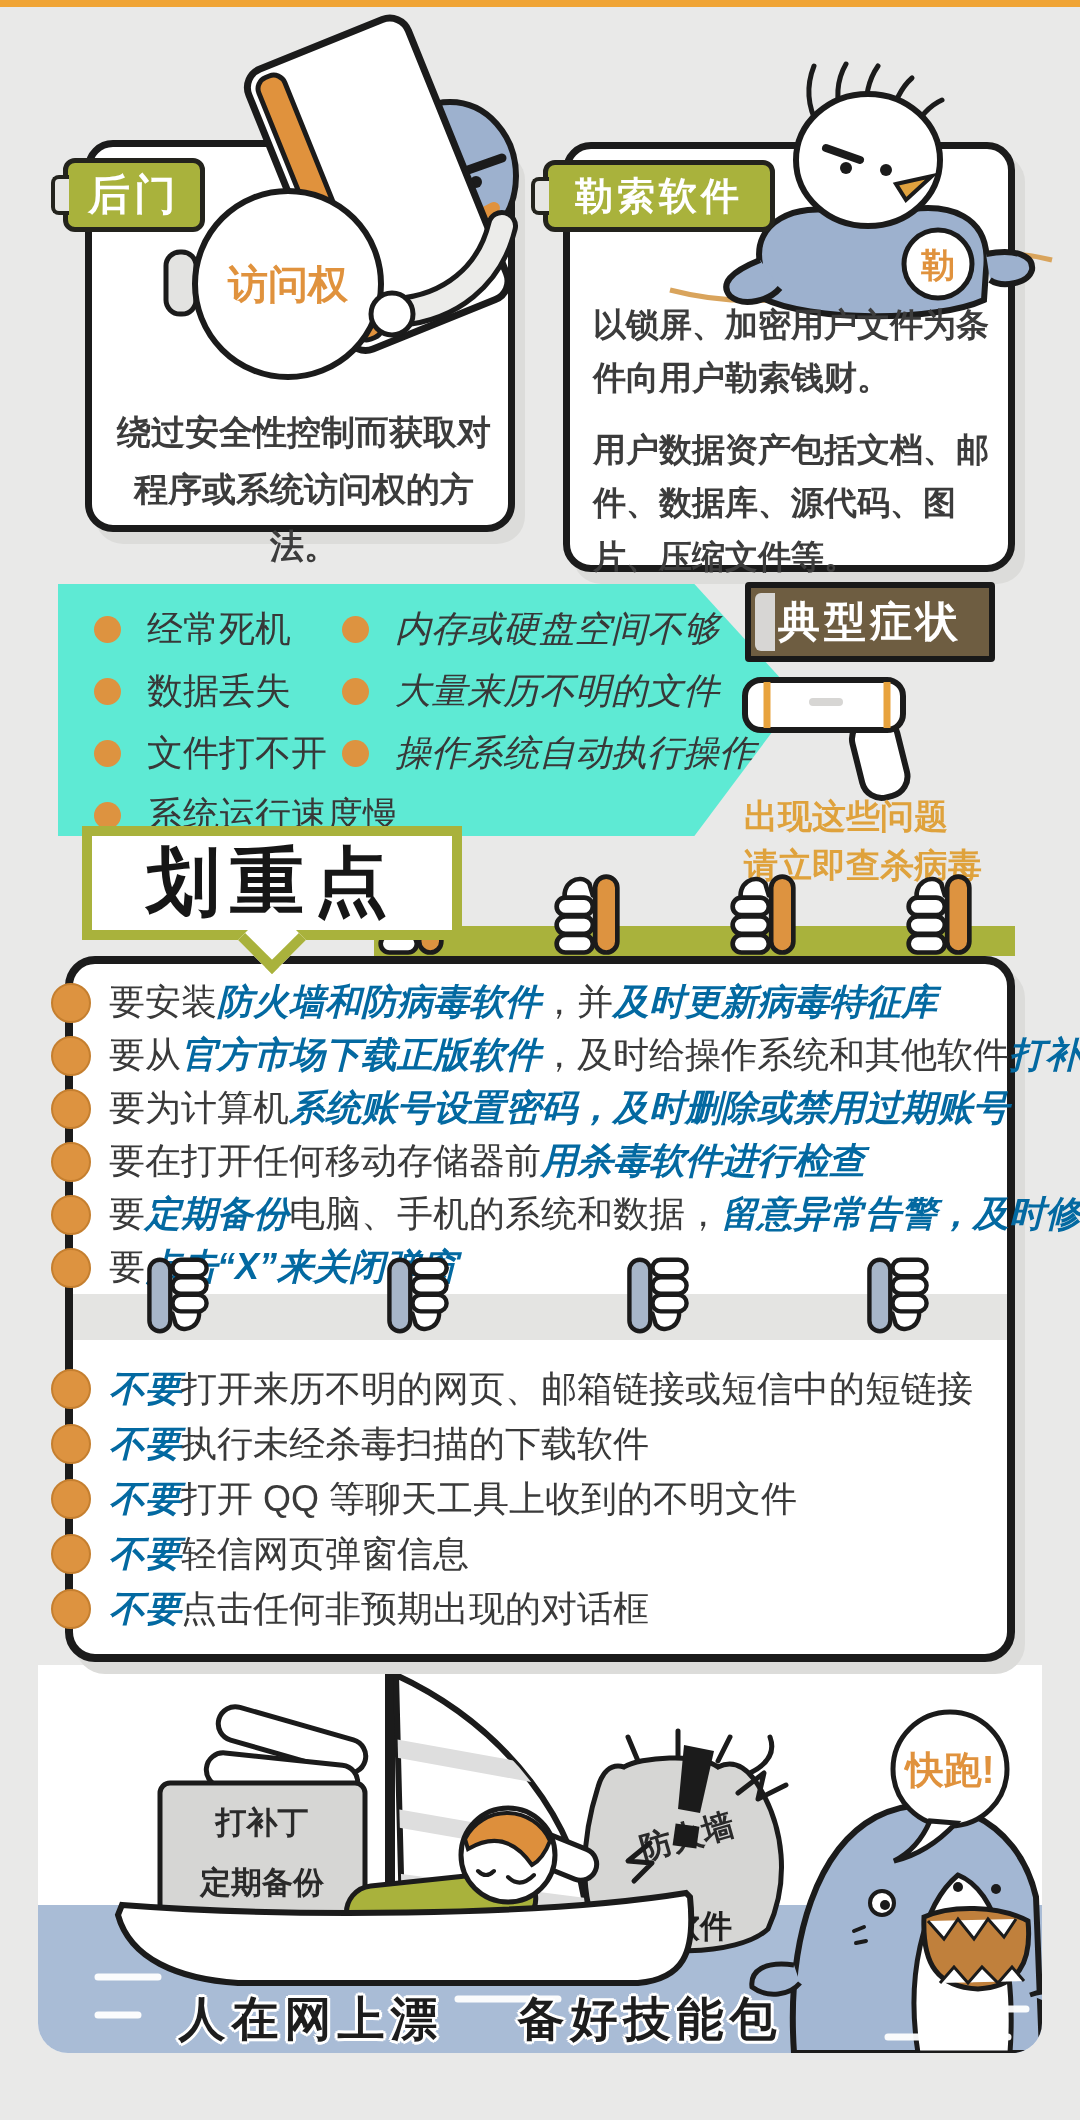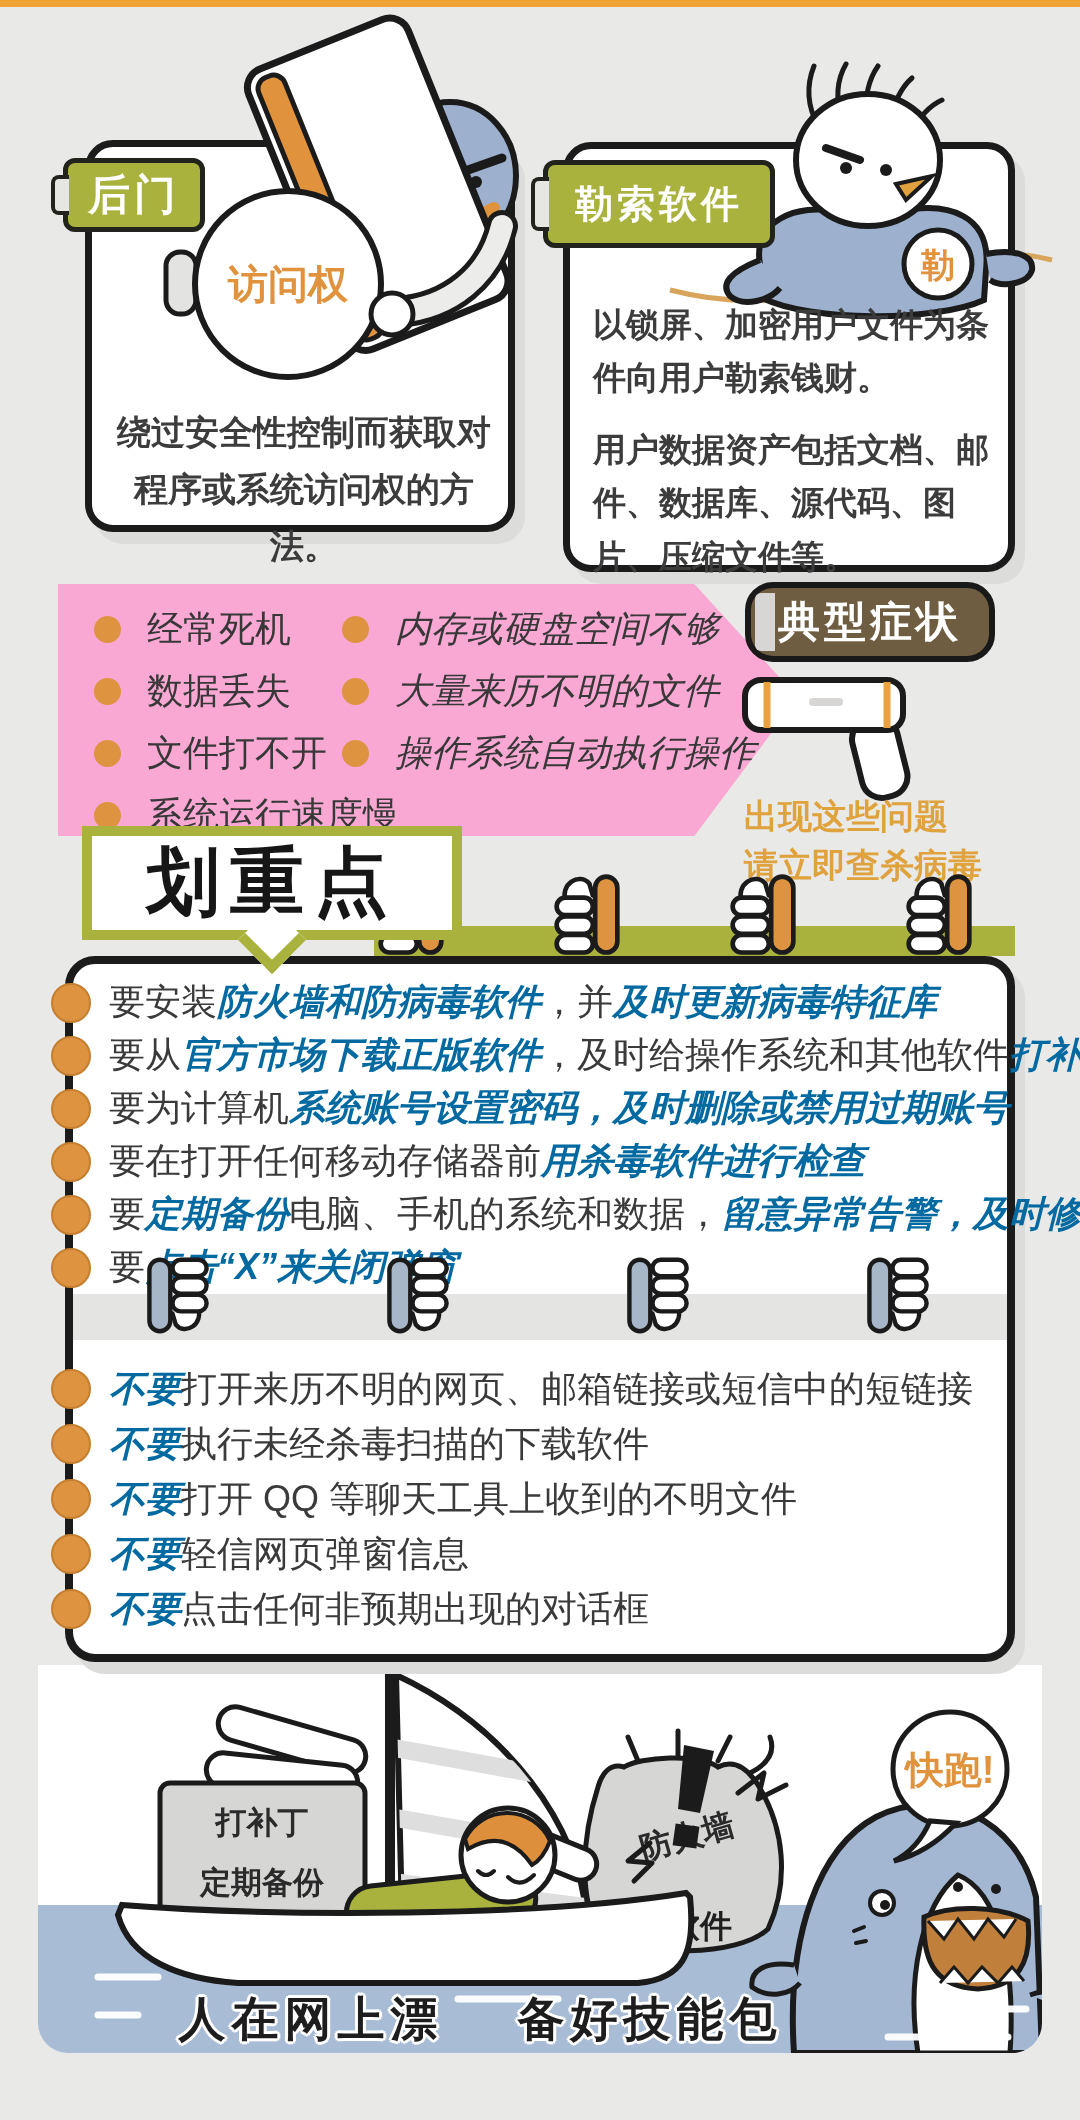--- a/index.html
+++ b/index.html
@@ -21,44 +21,44 @@
   .olive-label {
     position:absolute; z-index:5; background:#a9b23c; border:5px solid #23231d; border-radius:12px;
     display:flex; align-items:center; justify-content:center;
     color:#fff; font-weight:800; letter-spacing:4px;
   }
   .olive-label .tab {
     position:absolute; left:-17px; top:12px; bottom:12px; width:18px;
     background:#e6e6e3; border:4px solid #23231d; border-right:none; border-radius:8px 0 0 8px;
   }
   #label-backdoor { left:63px; top:158px; width:142px; height:74px; font-size:42px; }
-  #label-ransomware { left:543px; top:160px; width:232px; height:88px; font-size:38px; }
+  #label-ransomware { left:543px; top:160px; width:232px; height:72px; font-size:38px; }
   .card-body { position:absolute; font-size:34px; line-height:1.68; color:#3c3c3c; z-index:4;font-weight:bold; }
   #body-backdoor { left:112px; top:404px; width:384px;text-align:center; }
   #body-ransomware { left:593px; top:298px; width:400px; font-size:33px; line-height:1.62; }
   #body-ransomware p + p { margin-top:18px; }
   .illus { position:absolute; z-index:3; overflow:visible; }
   #illus-backdoor { left:150px; top:76px; width:366px; height:340px; }
   #illus-ransomware { left:700px; top:64px; width:352px; height:274px; }
 
   
   #symptom-bubble {
-    position:absolute; left:58px; top:584px; width:740px; height:252px; background:#f9a8d4;
+    position:absolute; left:58px; top:584px; width:740px; height:252px; background:#5eead4;
     clip-path:polygon(0 0, 86% 0, 100% 45%, 86% 100%, 0 100%);
   }
   .sym-col { position:absolute; top:14px; }
   #sym-left { left:36px; }
   #sym-right { left:284px;font-style:italic; }
   .sym .li-row { height:62px; display:flex; align-items:center; }
   .sym .dot { width:27px; height:27px; border-radius:50%; background:#dd9340; margin-right:26px; flex:none; }
   .sym .li-text { font-size:36px; color:#383838; white-space:nowrap; }
 
   #symptom-badge {
     position:absolute; left:745px; top:582px; width:250px; height:80px;
-    background:#6e5d41; border:6px solid #191919; border-radius:28px;
+    background:#6e5d41; border:6px solid #191919; border-radius:4px;
     display:flex; align-items:center; justify-content:center;
     color:#fff; font-size:42px; font-weight:800; letter-spacing:4px;
   }
   #symptom-badge .tab {
     position:absolute; left:4px; top:5px; bottom:5px; width:20px;
     background:#d7d6d4; border-radius:6px 0 0 6px;
   }
   #thermo-gun { position:absolute; left:737px; top:668px; width:205px; height:135px; }
   #symptom-warning { position:absolute; left:744px; top:792px; font-size:34px; font-weight:800;
     color:#dfa23c; line-height:1.45; }

